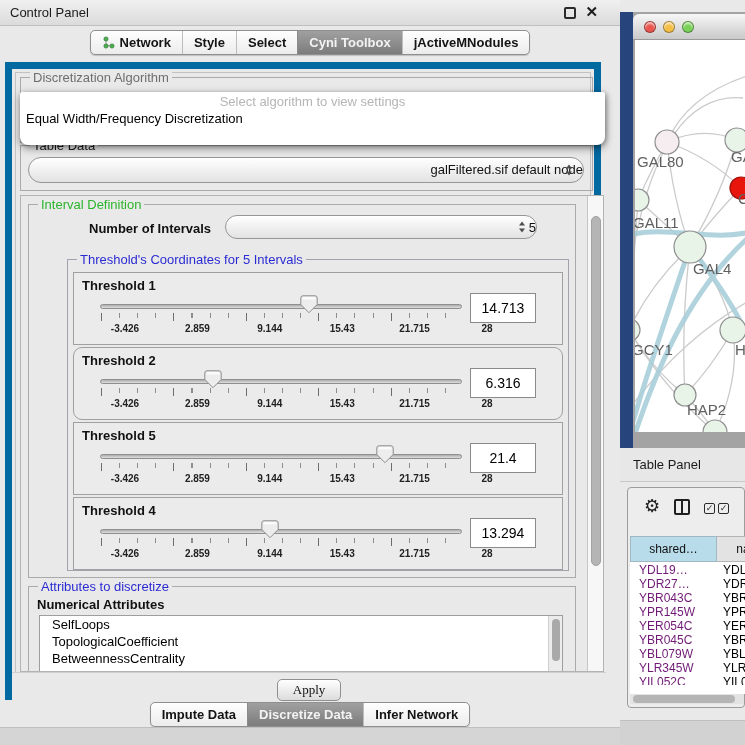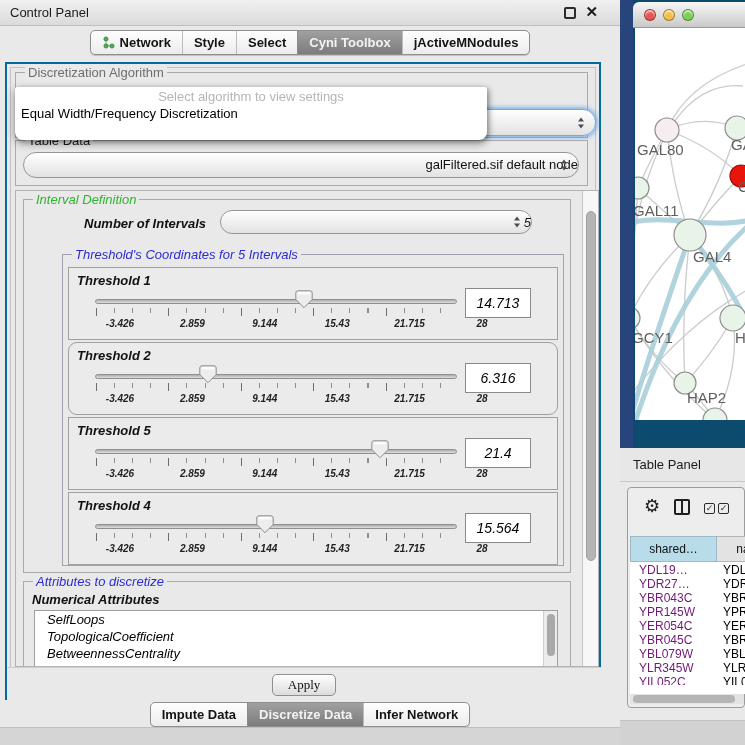--- a/index.html
+++ b/index.html
@@ -20,21 +20,21 @@
   .tabbar.top { top:30px; }
   .tabbar.bottom { top:702px; }
   .seg { display:inline-flex; border:1px solid #8f8f8f; border-radius:5px; overflow:hidden;
     background:linear-gradient(#fefefe,#ececec); box-shadow:0 1px 1px rgba(0,0,0,.18); height:25px; }
   .seg .tab { padding:0 11px; line-height:23px; font-size:13px; font-weight:bold; color:#141414;
     border-left:1px solid #bdbdbd; display:flex; align-items:center; gap:5px; white-space:nowrap; }
   .seg .tab:first-child { border-left:none; }
   .seg .tab.sel { background:linear-gradient(#a0a0a0,#7c7c7c); color:#f3f3f3; border-left-color:#8a8a8a; }
 
   .main-panel { position:absolute; left:5px; top:62px; width:596px; height:638px;
-    border:2px solid #0369a1; background:#e9e9e9; }
+    border:7px solid #0369a1; background:#e9e9e9; }
   .inner-frame { position:absolute; left:3px; top:3px; right:3px; bottom:3px;
     border:1px solid #c2c2c2; pointer-events:none; }
 
   .groupbox { position:absolute; border:1px solid #aaaaaa; }
   .groupbox > .gtitle { position:absolute; top:-8px; left:9px; background:#e9e9e9;
     padding:0 3px; font-size:13px; line-height:15px; }
   .gtitle.gray  { color:#6e6e6e; }
   .gtitle.black { color:#1b1b1b; }
   .gtitle.green { color:#2cb52c; }
   .gtitle.blue  { color:#2b2bd4; }
@@ -46,32 +46,32 @@
     display:flex; flex-direction:column; gap:3px; }
   .tri-up { width:0; height:0; border-left:3.5px solid transparent; border-right:3.5px solid transparent;
     border-bottom:4.5px solid #4d4d4d; }
   .tri-down { width:0; height:0; border-left:3.5px solid transparent; border-right:3.5px solid transparent;
     border-top:4.5px solid #4d4d4d; }
 
   .algo-group { left:8px; top:8px; width:573px; height:66px; }
   .algo-combo { left:14px; top:36px; width:566px; height:27px;
     border:1px solid #7aa7d8; box-shadow:0 0 5px 1px #64a2e2; }
 
-  .popup { position:absolute; left:8px; top:23px; width:472px; height:53px; background:#ffffff;
+  .popup { position:absolute; left:8px; top:23px; width:585px; height:53px; background:#ffffff;
     border-radius:2px 2px 8px 8px; box-shadow:0 3px 8px rgba(0,0,0,.45), 2px 1px 4px rgba(0,0,0,.2);
     z-index:50; padding-top:1px; }
   .popup .hint { height:17px; line-height:17px; text-align:center; color:#b5b5b5; font-size:13px; }
   .popup .opt { height:17px; line-height:17px; padding-left:6px; font-size:13px; color:#000; }
   .popup .opt.first { font-weight:bold; }
 
   .td-group { left:8px; top:76px; width:573px; height:46px; }
   .td-combo { left:16px; top:88px; width:556px; height:26px; }
 
   .scrollpane { position:absolute; left:8px; top:126px; width:584px; height:477px;
-    border:1px solid #b3b3b3; background:#e9e9e9; overflow:hidden;font-style:italic; }
+    border:1px solid #b3b3b3; background:#e9e9e9; overflow:hidden; }
   .vsb { position:absolute; left:566px; top:0; width:17px; height:475px;
     background:#f7f7f7; border-left:1px solid #c6c6c6; }
   .vsb .thumb-v { position:absolute; left:3px; top:20px; width:10px; height:350px;
     background:#b5b5b5; border:1px solid #a2a2a2; border-radius:5px; }
 
   .interval-group { left:7px; top:8px; width:548px; height:374px; }
   .num-label { position:absolute; left:60px; top:16px; font-size:13px; font-weight:bold; color:#111; }
   .num-spinner { left:196px; top:10px; width:312px; height:24px; }
 
   .thr-group { left:38px; top:54px; width:502px; height:312px; border-color:#a3a3af; }
@@ -107,21 +107,21 @@
   .apply-btn { position:absolute; left:50%; transform:translateX(-50%); top:6px;
     width:64px; height:22px; border:1px solid #8f8f8f; border-radius:5px;
     background:linear-gradient(#ffffff,#dcdcdc); font-size:13px; color:#111;
     text-align:center; line-height:20px; }
 
   .bottom-strip { position:absolute; left:0; top:727px; width:620px; height:18px;
     background:#d5d5d5; border-top:1px solid #c0c0c0; }
 
   
   .right { position:absolute; left:620px; top:0; width:125px; height:745px; background:#e9e9e9; }
-  .net-area { position:absolute; left:0; top:0; width:125px; height:450px; background:#0c4a6e; }
+  .net-area { position:absolute; left:0; top:12px; width:125px; height:450px; background:#a3a3a3; }
   .net-shadow { position:absolute; left:0; top:0; width:13px; height:450px; background:#27457c; }
   .net-window { position:absolute; left:13px; top:2px; width:115px; height:444px; }
   .net-titlebar { position:absolute; left:0; top:0; width:115px; height:26px;
     background:linear-gradient(#f7f7f7,#c9c9c9); border-radius:6px 0 0 0;
     border-bottom:1px solid #9a9a9a; display:flex; align-items:center; gap:7px; padding-left:11px; }
   .light { width:12px; height:12px; border-radius:50%; border:1px solid rgba(0,0,0,.35);
     box-shadow:inset 0 2px 2px rgba(255,255,255,.65); }
   .net-canvas { position:absolute; left:2px; top:26px; width:110px; height:392px; background:#ffffff; }
 
   .tp-title { position:absolute; left:0; top:448px; width:125px; height:34px; background:#e7e7e7;
@@ -314,21 +314,21 @@
       </svg>
     </div>
     <div class="tick-labels">
                   <span class="tl" style="left: 0%;">-3.426</span>
                   <span class="tl" style="left: 20%;">2.859</span>
                   <span class="tl" style="left: 40%;">9.144</span>
                   <span class="tl" style="left: 60%;">15.43</span>
                   <span class="tl" style="left: 80%;">21.715</span>
                   <span class="tl" style="left: 100%;">28</span>
                 </div>
-    <div class="t-value">15.564</div>
+    <div class="t-value">13.294</div>
   </div>
 </div>
         </div>
       </div>
 
       <div class="groupbox attr-group">
         <div class="gtitle blue">Attributes to discretize</div>
         <div class="attr-heading">Numerical Attributes</div>
         <div class="listbox">
           <div id="attr-items">

